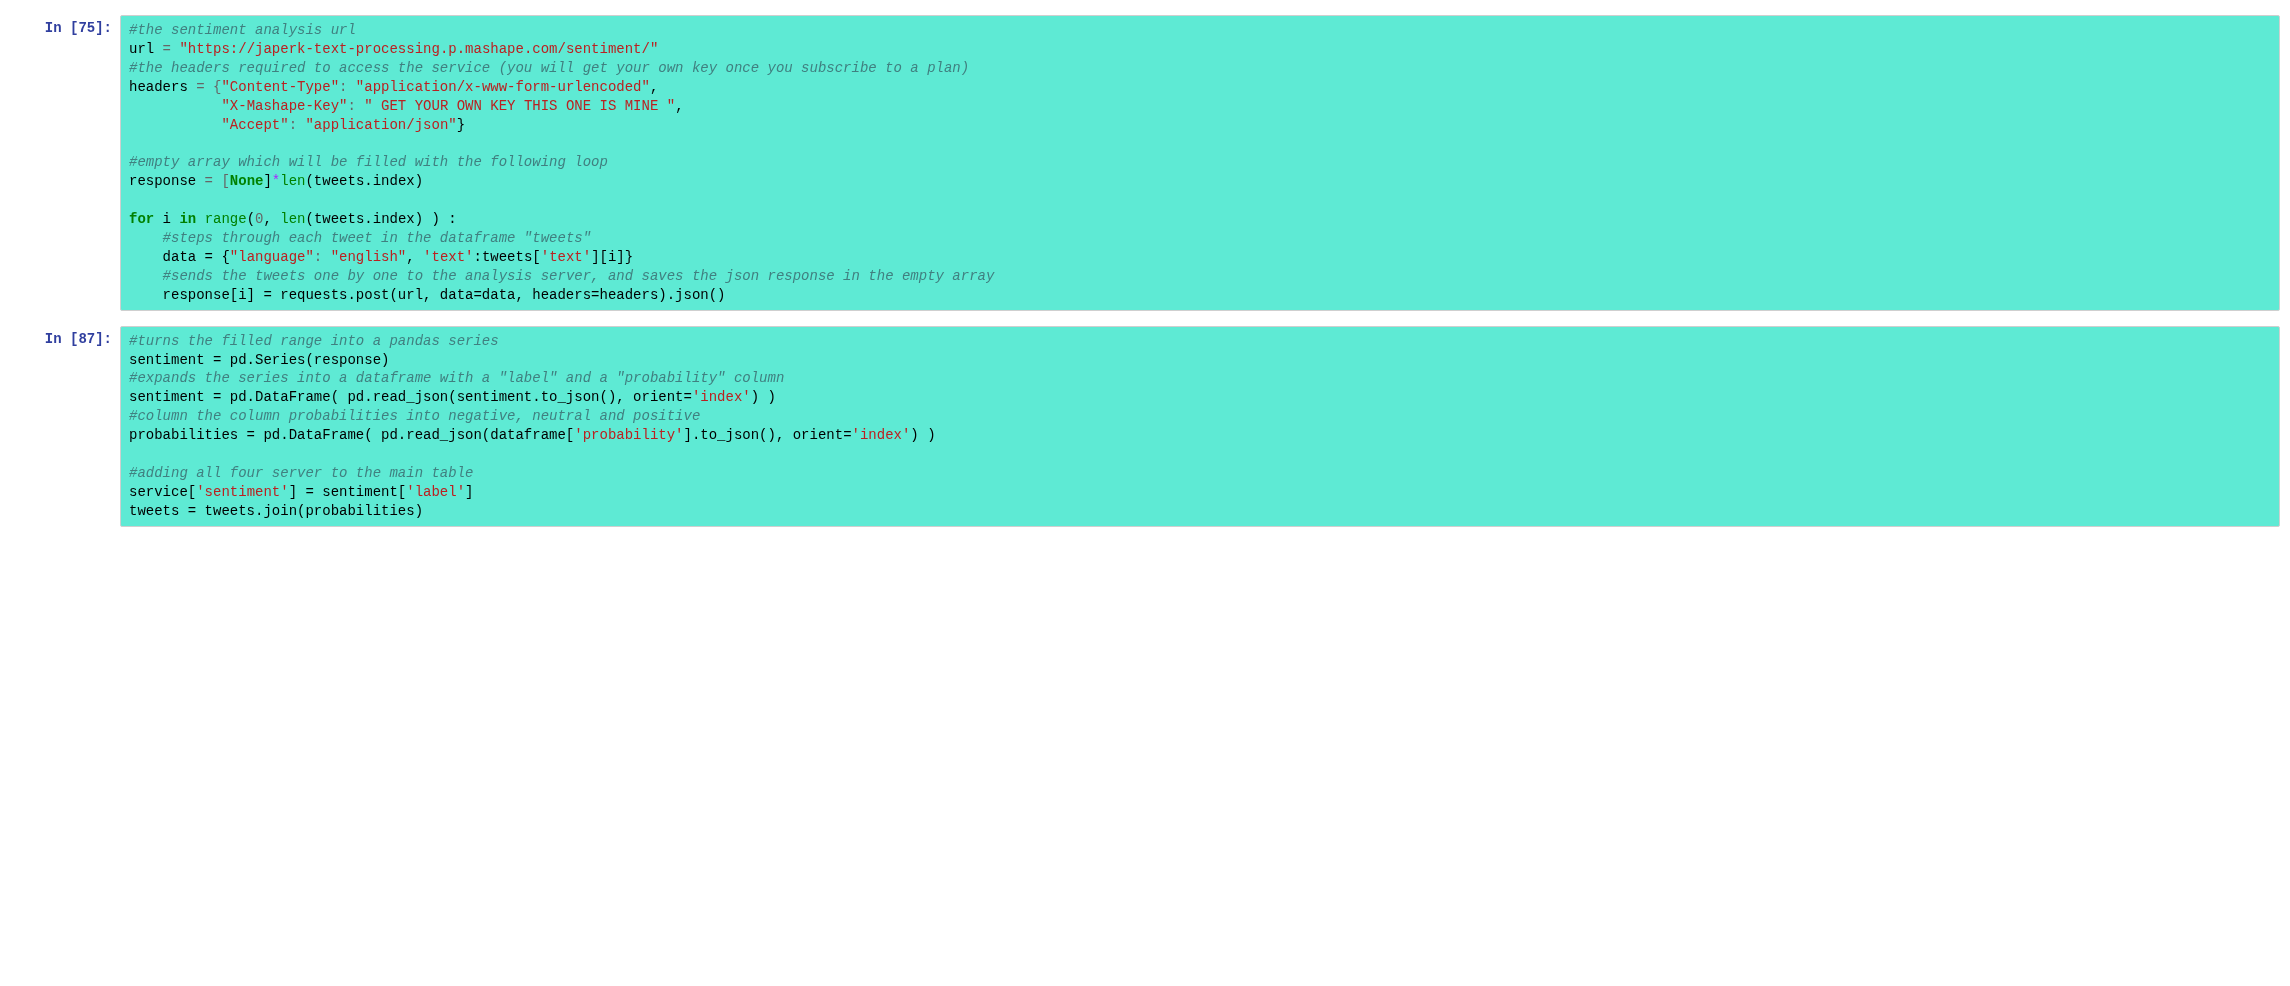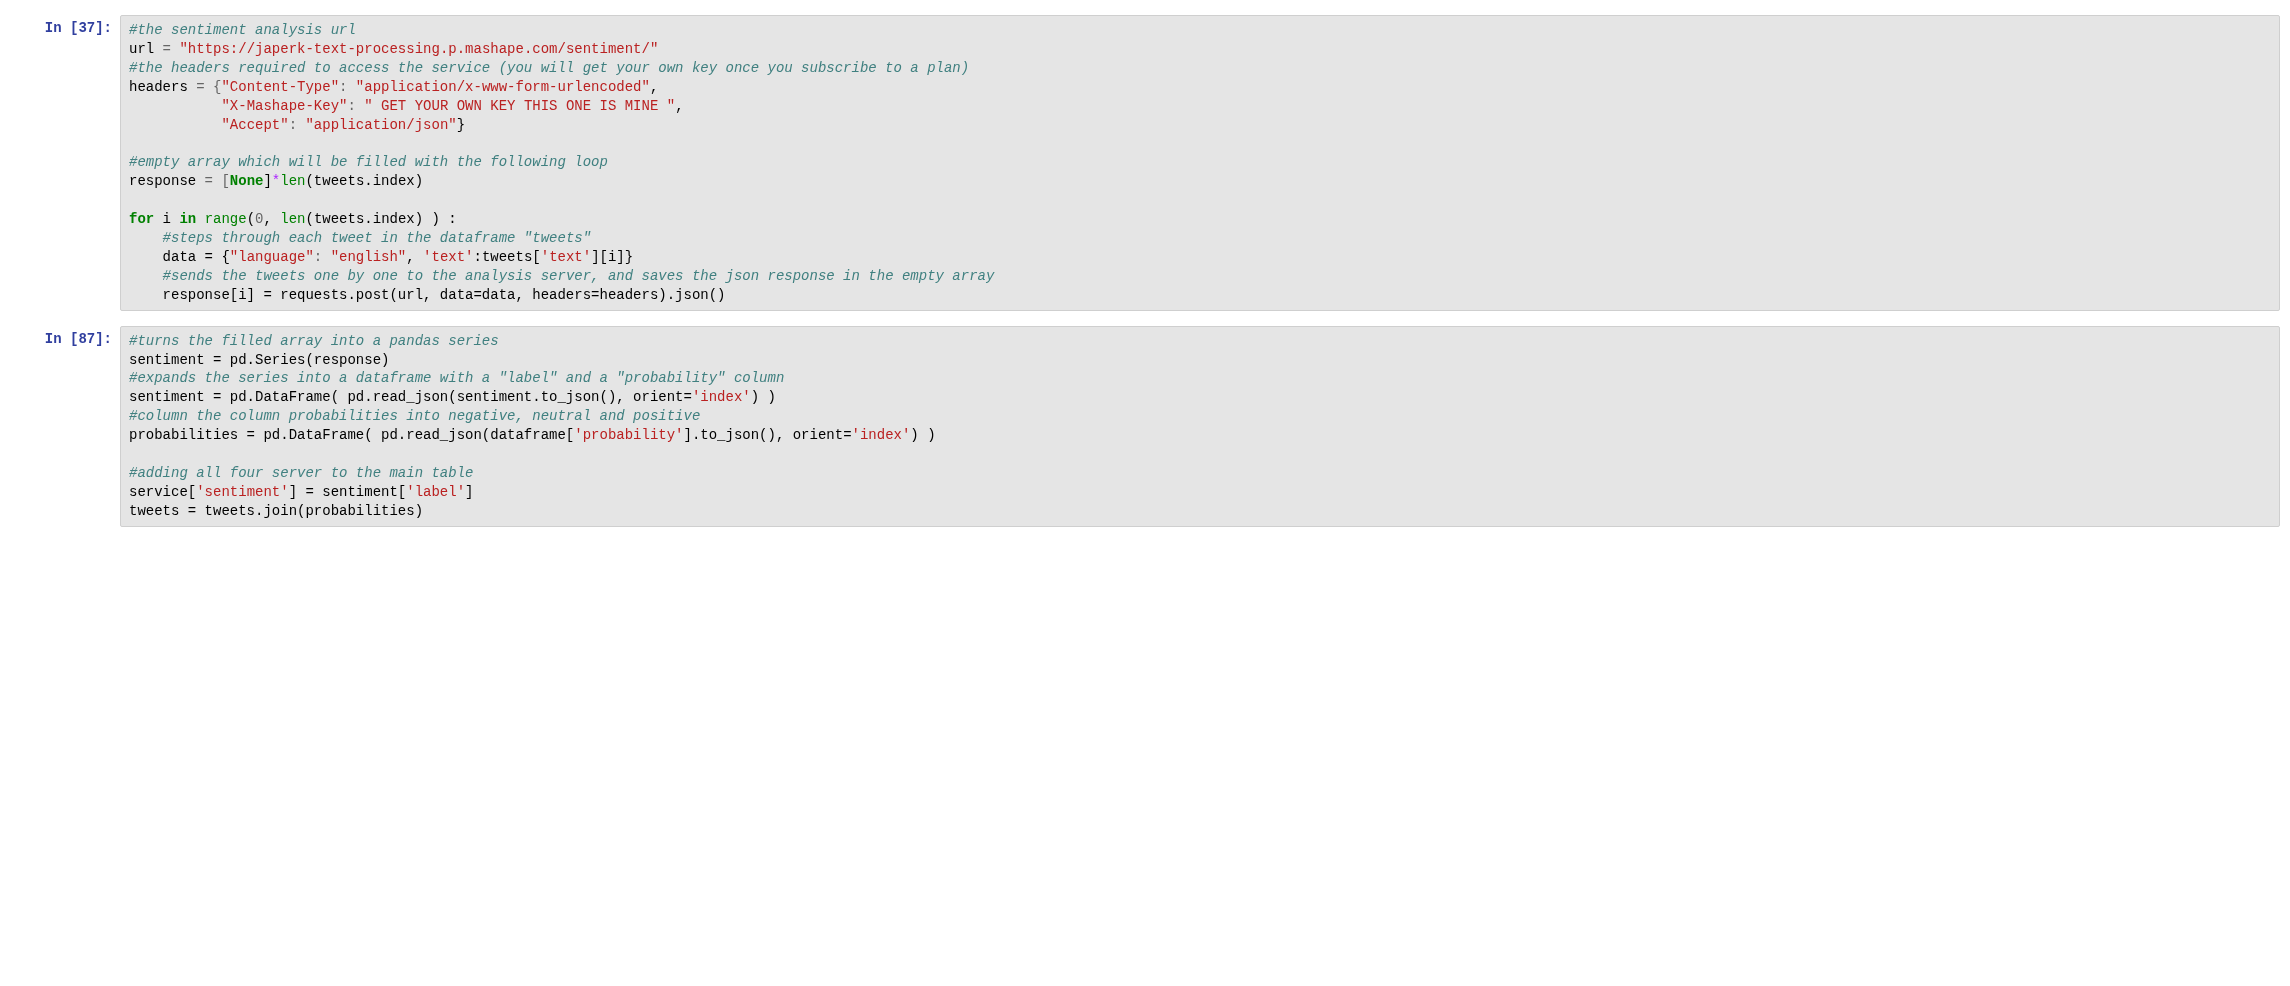--- a/index.html
+++ b/index.html
@@ -18,21 +18,21 @@
       font-size: 14px;
       color: #303F9F;
       min-width: 110px;
       text-align: right;
       padding: 5px 8px 5px 0;
       font-weight: bold;
       white-space: nowrap;
     }
     .input-area {
       flex: 1;
-      background: #e5e5e5;
+      background: #5eead4;
       border: 1px solid #cfcfcf;
       border-radius: 2px;
       padding: 5px 8px;
       font-family: Menlo, Monaco, "Courier New", monospace;
       font-size: 14px;
       line-height: 1.35em;
       white-space: pre;
       overflow-x: auto;
       color: #000;
     }
@@ -45,41 +45,41 @@
     .op { color: #666666; }                        
     .n  { color: #000000; }                        
     .mi { color: #666666; }                        
     .p  { color: #000000; }                        
     .mag { color: #AA22FF; }                       
   </style>
 </head>
 <body>
 
 <div class="cell">
-  <div class="prompt">In [37]:</div>
+  <div class="prompt">In [75]:</div>
   <div class="input-area"><span class="c">#the sentiment analysis url</span>
 <span class="n">url</span><span class="op"> = </span><span class="s">"https://japerk-text-processing.p.mashape.com/sentiment/"</span>
 <span class="c">#the headers required to access the service (you will get your own key once you subscribe to a plan)</span>
 <span class="n">headers</span><span class="op"> = {</span><span class="s">"Content-Type"</span><span class="op">: </span><span class="s">"application/x-www-form-urlencoded"</span><span class="p">,</span>
 <span class="n">           </span><span class="s">"X-Mashape-Key"</span><span class="op">: </span><span class="s">" GET YOUR OWN KEY THIS ONE IS MINE "</span><span class="p">,</span>
 <span class="n">           </span><span class="s">"Accept"</span><span class="op">: </span><span class="s">"application/json"</span><span class="p">}</span>
 
 <span class="c">#empty array which will be filled with the following loop</span>
 <span class="n">response</span><span class="op"> = [</span><span class="kc">None</span><span class="p">]</span><span class="mag">*</span><span class="nb">len</span><span class="p">(tweets.index)</span>
 
 <span class="k">for</span><span class="n"> i </span><span class="k">in</span><span class="nb"> range</span><span class="p">(</span><span class="mi">0</span><span class="p">, </span><span class="nb">len</span><span class="p">(tweets.index) ) :</span>
 <span class="n">    </span><span class="c">#steps through each tweet in the dataframe "tweets"</span>
 <span class="n">    data = {</span><span class="s">"language"</span><span class="op">: </span><span class="s">"english"</span><span class="p">, </span><span class="s">'text'</span><span class="p">:tweets[</span><span class="s">'text'</span><span class="p">][i]}</span>
 <span class="n">    </span><span class="c">#sends the tweets one by one to the analysis server, and saves the json response in the empty array</span>
 <span class="n">    response[i] = requests.post(url, data=data, headers=headers).json()</span></div>
 </div>
 
 <div class="cell">
   <div class="prompt">In [87]:</div>
-  <div class="input-area"><span class="c">#turns the filled array into a pandas series</span>
+  <div class="input-area"><span class="c">#turns the filled range into a pandas series</span>
 <span class="n">sentiment = pd.Series(response)</span>
 <span class="c">#expands the series into a dataframe with a "label" and a "probability" column</span>
 <span class="n">sentiment = pd.DataFrame( pd.read_json(sentiment.to_json(), orient=</span><span class="s">'index'</span><span class="n">) )</span>
 <span class="c">#column the column probabilities into negative, neutral and positive</span>
 <span class="n">probabilities = pd.DataFrame( pd.read_json(dataframe[</span><span class="s">'probability'</span><span class="n">].to_json(), orient=</span><span class="s">'index'</span><span class="n">) )</span>
 
 <span class="c">#adding all four server to the main table</span>
 <span class="n">service[</span><span class="s">'sentiment'</span><span class="n">] = sentiment[</span><span class="s">'label'</span><span class="n">]</span>
 <span class="n">tweets = tweets.join(probabilities)</span></div>
 </div>

